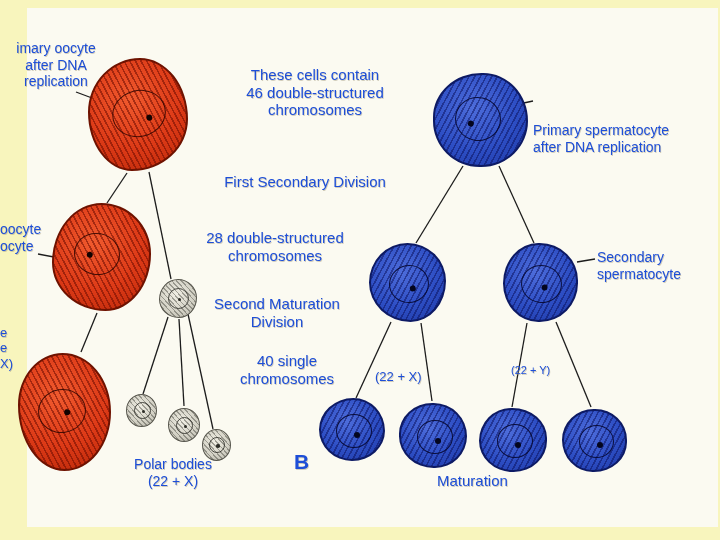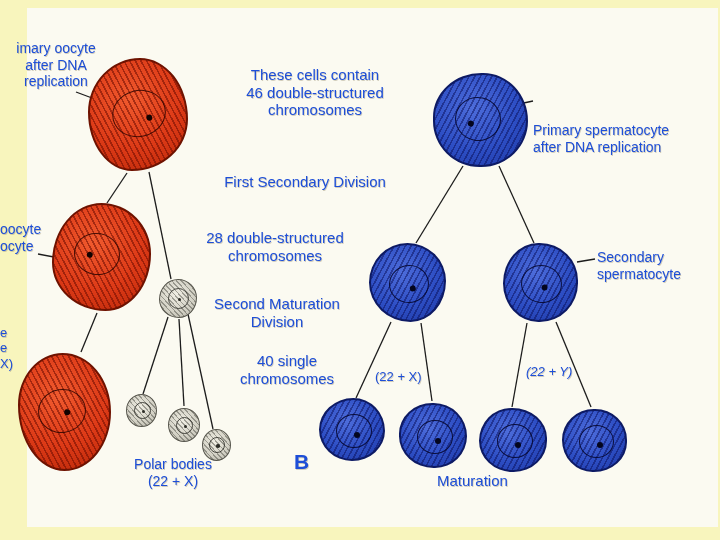--- a/index.html
+++ b/index.html
@@ -167,21 +167,21 @@
 
   <div class="t" style="left:0;top:325px;width:30px;font-size:13px;">e
 e
 X)</div>
 
   <div class="t center" style="left:217px;top:352px;width:140px;font-size:15px;">40 single
 chromosomes</div>
 
   <div class="t" style="left:375px;top:369px;font-size:13px;">(22 + X)</div>
 
-  <div class="t" style="left:526px;top:364px;font-size:13px;font-style:italic;">(22 + Y)</div>
+  <div class="t" style="left:511px;top:364px;font-size:11px;">(22 + Y)</div>
 
   <div class="t center" style="left:113px;top:456px;width:120px;font-size:14px;">Polar bodies
 (22 + X)</div>
 
   <div class="t b-mark" style="left:294px;top:450px;font-size:21px;">B</div>
 
   <div class="t" style="left:437px;top:472px;font-size:15px;">Maturation</div>
 </div>
 
 </body></html>

